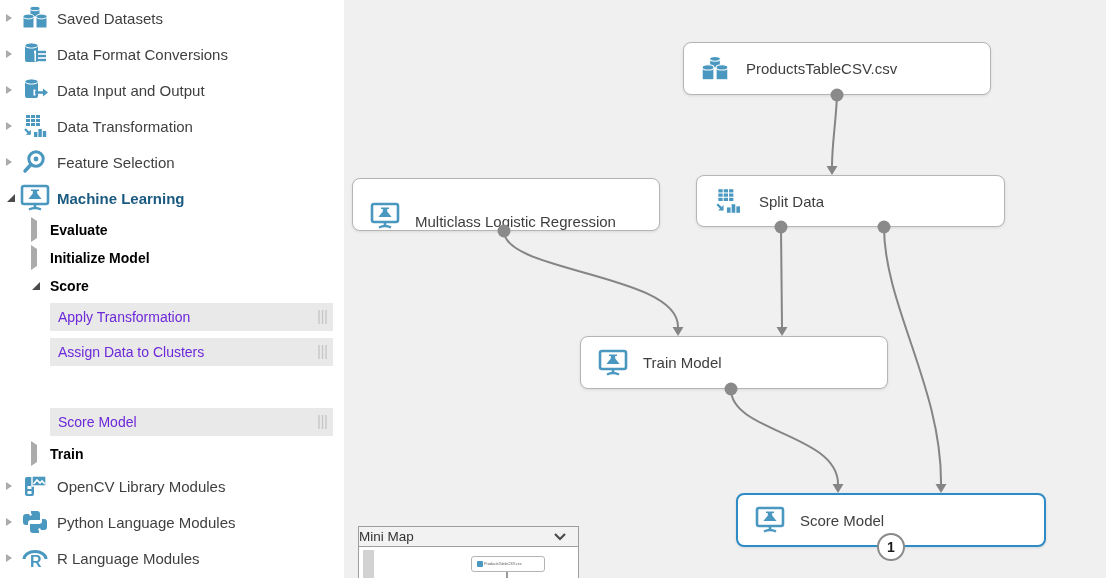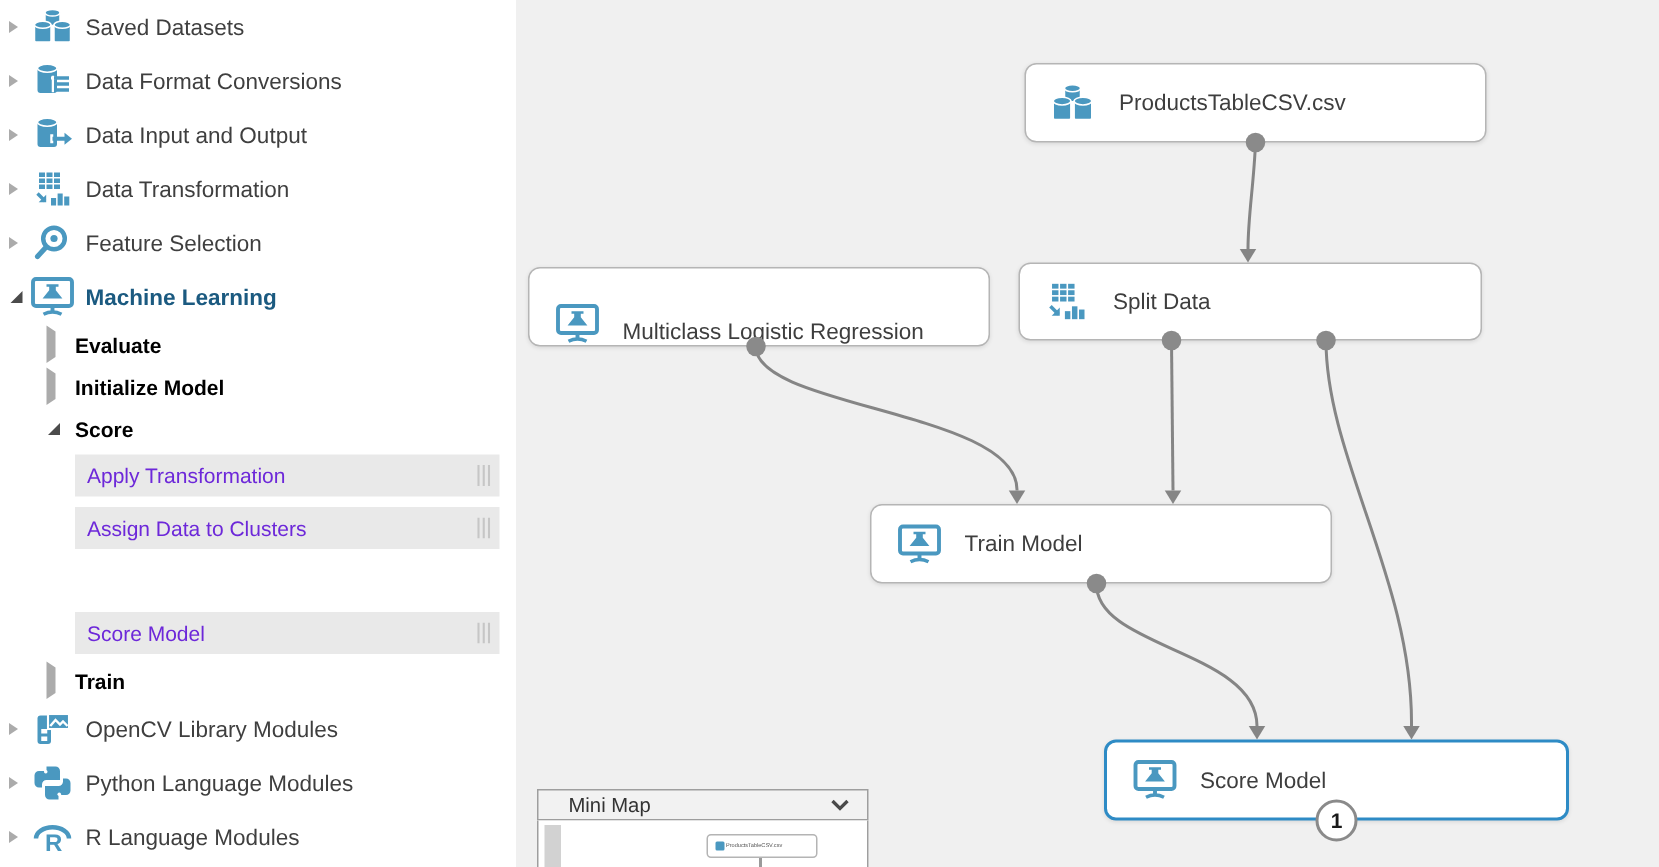--- a/index.html
+++ b/index.html
@@ -39,21 +39,21 @@
     background:#ffffff; border:2px solid #8a8a8a; color:#1a1a1a;
     font-size:14px; font-weight:bold; display:flex; align-items:center; justify-content:center; z-index:6;
   }
 
   
   .minimap { position:absolute; left:14px; top:526px; width:221px; height:120px; z-index:7; }
   .mm-header {
     position:absolute; left:0; top:0; width:221px; height:21px; background:#f2f2f2;
     border:1px solid #9e9e9e; display:flex; align-items:center; cursor:pointer;
   }
-  .mm-title { margin-left:20px; font-size:13.5px; color:#333; }
+  .mm-title { font-size:13.5px; color:#333; }
   .mm-chevron { position:absolute; right:12px; top:6px; }
   .mm-body { position:absolute; left:0; top:21px; width:221px; height:99px; background:#ffffff; border:1px solid #9e9e9e; border-top:none; }
   .mm-sidebar { position:absolute; left:4px; top:3px; width:11px; height:90px; background:#d2d2d2; }
   .mm-node {
     position:absolute; left:112px; top:9px; width:74px; height:16px; background:#fff;
     border:1px solid #b4b4b4; border-radius:3px; display:flex; align-items:center;
   }
   .mm-node-label { font-size:6px; color:#555; transform:scale(0.62); transform-origin:left center; white-space:nowrap; }
   .mm-line { position:absolute; left:147px; top:25px; width:2px; height:8px; background:#9a9a9a; }
 
@@ -309,21 +309,21 @@
       <svg width="32" height="28" viewBox="0 0 30 28">
         <rect x="2" y="2" width="26" height="18" rx="2" fill="#ffffff" stroke="#4a98c0" stroke-width="2.6"></rect>
         <path d="M11,5.5 h8 v1.6 h-1.8 v2.4 l4.4,5.5 h-13.2 l4.4,-5.5 v-2.4 h-1.8 z" fill="#4a98c0"></path>
         <line x1="15" y1="20" x2="15" y2="24" stroke="#4a98c0" stroke-width="2.6"></line>
         <path d="M9,25.5 q6,-3 12,0" fill="none" stroke="#4a98c0" stroke-width="2.4"></path>
       </svg>
     </span>
     <span>Multiclass Logistic Regression</span>
   </div>
 
-  <div class="node" style="left:335px; top:175px; width:309px; height:52px;">
+  <div class="node" style="left:352px; top:175px; width:309px; height:52px;">
     <span class="n-icon">
       <svg width="30" height="28" viewBox="0 0 28 26">
         <g fill="#4a98c0">
           <rect x="5" y="2" width="4" height="3"></rect>
             <rect x="10" y="2" width="4" height="3"></rect>
             <rect x="15" y="2" width="4" height="3"></rect>
           <rect x="5" y="6" width="4" height="3"></rect>
             <rect x="10" y="6" width="4" height="3"></rect>
             <rect x="15" y="6" width="4" height="3"></rect>
           <rect x="5" y="10" width="4" height="3"></rect>

